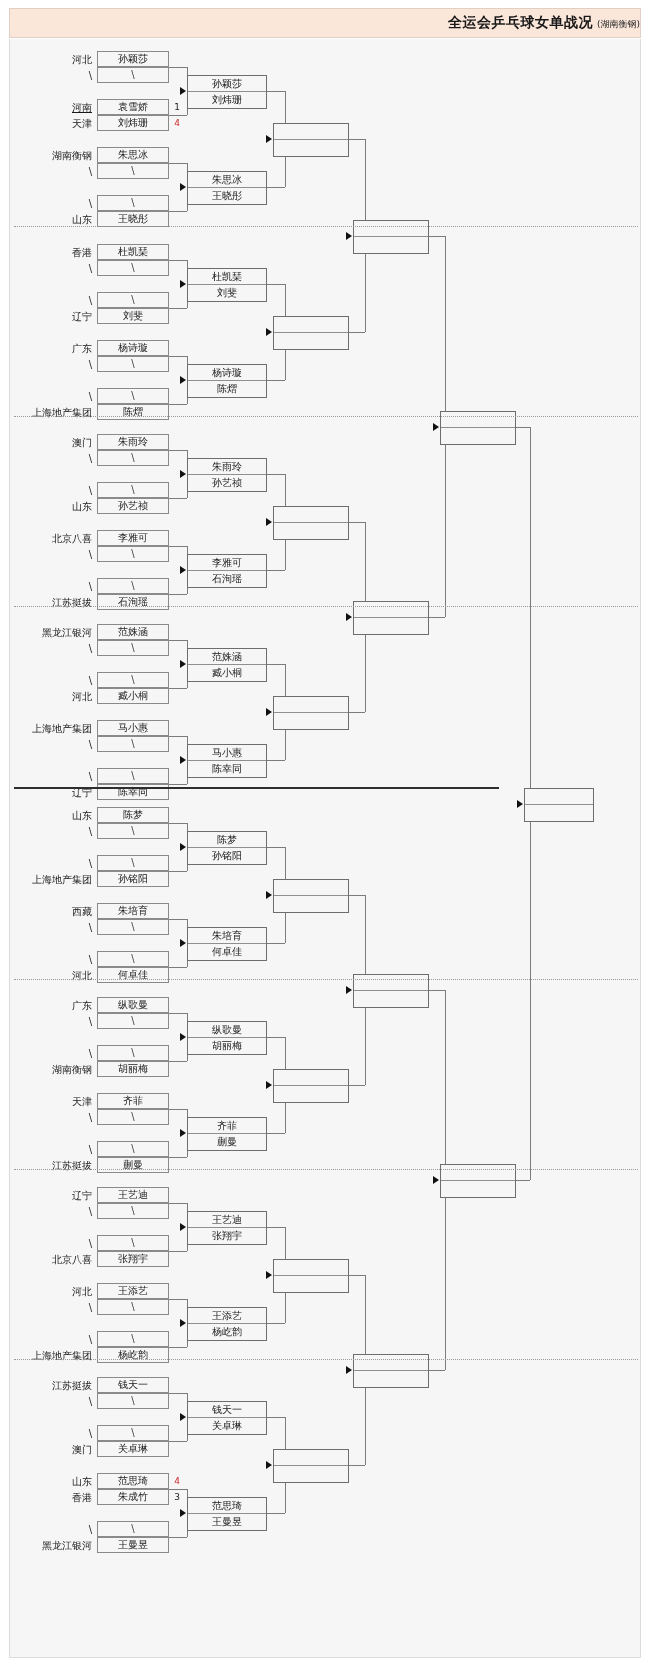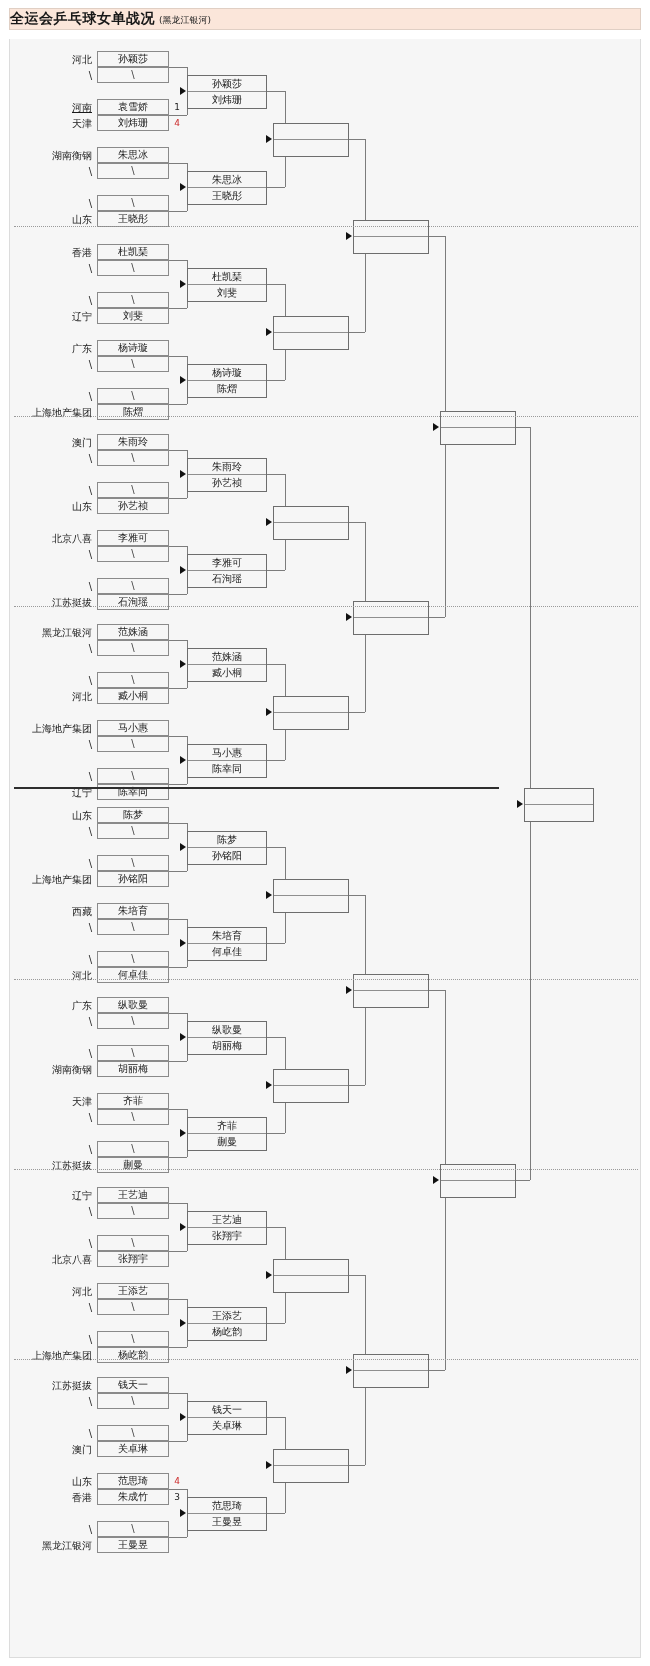--- a/index.html
+++ b/index.html
@@ -12,26 +12,27 @@
     position: relative;
     width: 650px;
     height: 1666px;
     background: #ffffff;
     overflow: hidden;
   }
   
   #title-bar {
     position: absolute;
     left: 9px; top: 8px;
-    width: 632px; height: 22px;
+    width: 632px; height: 30px;
     background: #fbe6da;
     border: 1px solid #e0cfc4;
     display: flex;
     align-items: center;
-    justify-content: flex-start;
+    justify-content: flex-end;
+    padding-left: 34px;
   }
   #title-main {
     font-size: 14px;
     font-weight: bold;
     color: #181818;
     letter-spacing: 0.5px;
   }
   #title-sub {
     font-size: 9px;
     color: #222;
@@ -121,21 +122,21 @@
     background: #2e2e2e;
   }
 </style>
 </head>
 <body>
 
 <div id="page">
 
   <div id="title-bar">
     <span id="title-main">全运会乒乓球女单战况</span>
-    <span id="title-sub">(黑龙江银河)</span>
+    <span id="title-sub">(湖南衡钢)</span>
   </div>
 
   <div id="canvas">
       <div class="region" style="left: 0px; top: 15px; width: 82px;">河北</div>
       <div class="slot" style="left: 87px; top: 12px;">孙颖莎</div>
       <div class="region" style="left: 0px; top: 31px; width: 82px;">\</div>
       <div class="slot empty" style="left: 87px; top: 28px;">\</div>
       <div class="region" style="left: 0px; top: 63px; width: 82px; text-decoration: underline;">河南</div>
       <div class="slot" style="left: 87px; top: 60px;">袁雪娇</div>
       <div class="score lose" style="left: 162px; top: 60px;">1</div>

